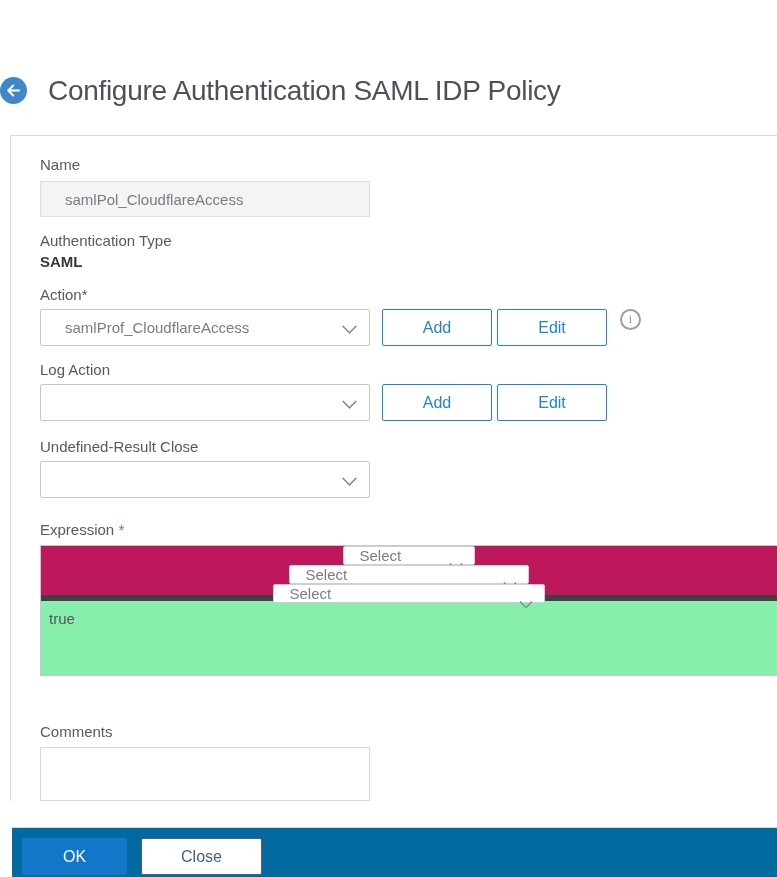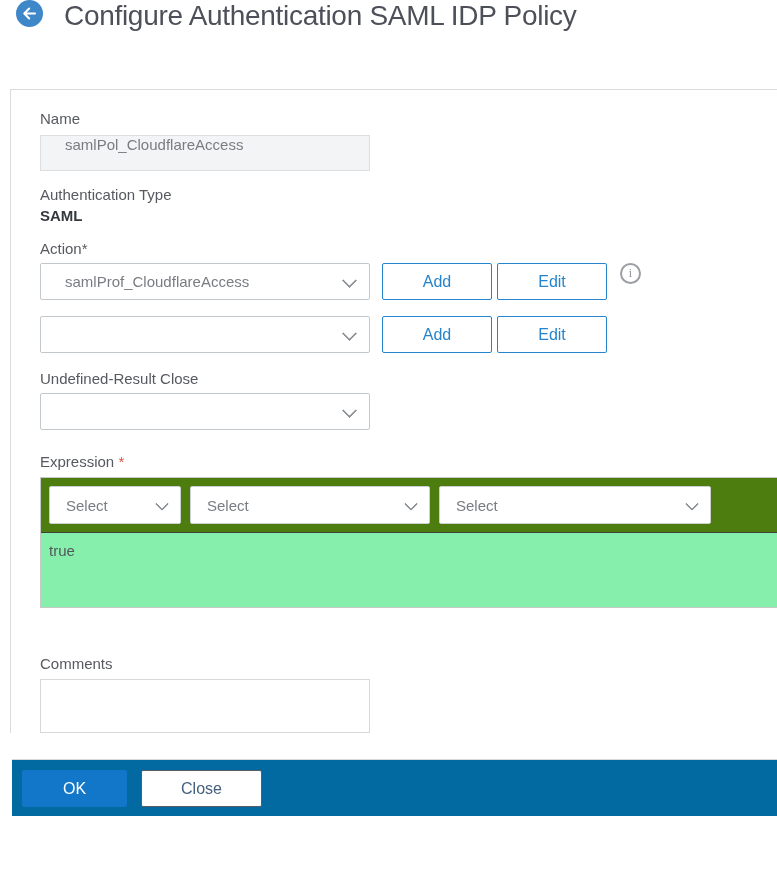--- a/index.html
+++ b/index.html
@@ -1,36 +1,36 @@
 <!DOCTYPE html>
 <html><head>
 <meta charset="utf-8">
 <style>
   * { box-sizing: border-box; margin: 0; padding: 0; }
   html, body { width: 777px; height: 877px; overflow: hidden; background: #fff;
     font-family: "Liberation Sans", sans-serif; }
 
   
-  .header { height: 89px; display: flex; padding-left: 16px; }
+  .header { height: 89px; display: flex; align-items: center; padding-left: 0; margin-top: 46px; }
   .back-btn { width: 27px; height: 27px; border-radius: 50%; background: #3e88c9;
     display: flex; align-items: center; justify-content: center; flex: 0 0 auto;
     cursor: pointer; border: none; }
   .page-title { margin-left: 21px; font-size: 28px; color: #4d5058; font-weight: 400;
     letter-spacing: -0.3px; white-space: nowrap; }
 
   
   .panel { margin-left: 10px; border-top: 1px solid #d9dbdc; border-left: 1px solid #d9dbdc;
     padding: 21px 0 0 29px; }
   .field-label { font-size: 15px; color: #56595f; height: 16px; line-height: 16px; }
   .mb8 { margin-bottom: 8px; } .mb7 { margin-bottom: 7px; } .mb6 { margin-bottom: 6px; }
   .mb4 { margin-bottom: 4px; } .mb16 { margin-bottom: 16px; } .mb18 { margin-bottom: 18px; }
   .mb24 { margin-bottom: 24px; } .mb26 { margin-bottom: 26px; } .mb48 { margin-bottom: 48px; }
 
   .input-disabled { width: 330px; height: 36px; background: #f3f4f5; border: 1px solid #dcdee0;
-    color: #797c82; font-size: 15px; padding-left: 24px; display: flex; }
+    color: #797c82; font-size: 15px; padding-left: 24px; display: flex; align-items: center; }
 
   .bold-value { font-size: 15px; font-weight: bold; color: #35383d; height: 18px; line-height: 18px; }
 
   .row { display: flex; align-items: flex-start; }
 
   .sel { width: 330px; height: 37px; background: #fff; border: 1px solid #c3c8cc;
     border-radius: 2px; position: relative; display: flex; align-items: center;
     padding-left: 24px; font-size: 15px; color: #797c82; cursor: pointer; }
   .sel .chev { position: absolute; right: 14px; top: 11px; width: 11px; height: 11px;
     border-right: 2px solid #8b9096; border-bottom: 2px solid #8b9096;
@@ -42,22 +42,22 @@
   .ml12 { margin-left: 12px; } .ml5 { margin-left: 5px; }
 
   .info-icon { width: 21px; height: 21px; border-radius: 50%; border: 2px solid #9b9ea2;
     color: #8f9296; font-size: 12px; display: flex; align-items: center;
     justify-content: center; margin-left: 13px; font-family: "Liberation Serif", serif; }
 
   .req { color: #d9534a; }
 
   
   .expr-box { border: 1px solid #c7c9cb; border-right: none; }
-  .expr-toolbar { height: 55px; background: #4d7c0f; border-bottom: 1px solid #404040;
-    display: flex; align-items: center; padding-left: 8px; }
+  .expr-toolbar { height: 55px; background: #be185d; border-bottom: 6px solid #404040;
+    display: flex; align-items: center; padding-left: 8px; flex-direction: column; }
   .tool-sel { height: 38px; background: #fff; border: 1px solid #cdd0d2; border-radius: 2px;
     position: relative; display: flex; align-items: center; padding-left: 16px;
     font-size: 15px; color: #797c82; margin-right: 9px; cursor: pointer; }
   .tool-sel .chev { position: absolute; right: 13px; top: 12px; width: 10px; height: 10px;
     border-right: 2px solid #8b9096; border-bottom: 2px solid #8b9096;
     transform: rotate(45deg); border-radius: 1px; }
   .w132 { width: 132px; } .w240 { width: 240px; } .w272 { width: 272px; }
   .expr-text { display: block; width: 100%; height: 74px; border: none; outline: none;
     resize: none; background: #86efac; font-size: 15px; color: #54575b;
     padding: 9px 8px 0 8px; font-family: "Liberation Sans", sans-serif; }
@@ -104,20 +104,21 @@
   <div class="row mb16">
     <div class="sel">
       <span>samlProf_CloudflareAccess</span>
       <span class="chev"></span>
     </div>
     <button class="btn-outline ml12">Add</button>
     <button class="btn-outline ml5">Edit</button>
     <span class="info-icon">i</span>
   </div>
 
+  <div class="field-label mb6">Log Action</div>
   <div class="row mb18">
     <div class="sel">
       <span></span>
       <span class="chev"></span>
     </div>
     <button class="btn-outline ml12">Add</button>
     <button class="btn-outline ml5">Edit</button>
   </div>
 
   <div class="field-label mb6">Undefined-Result Close</div>

